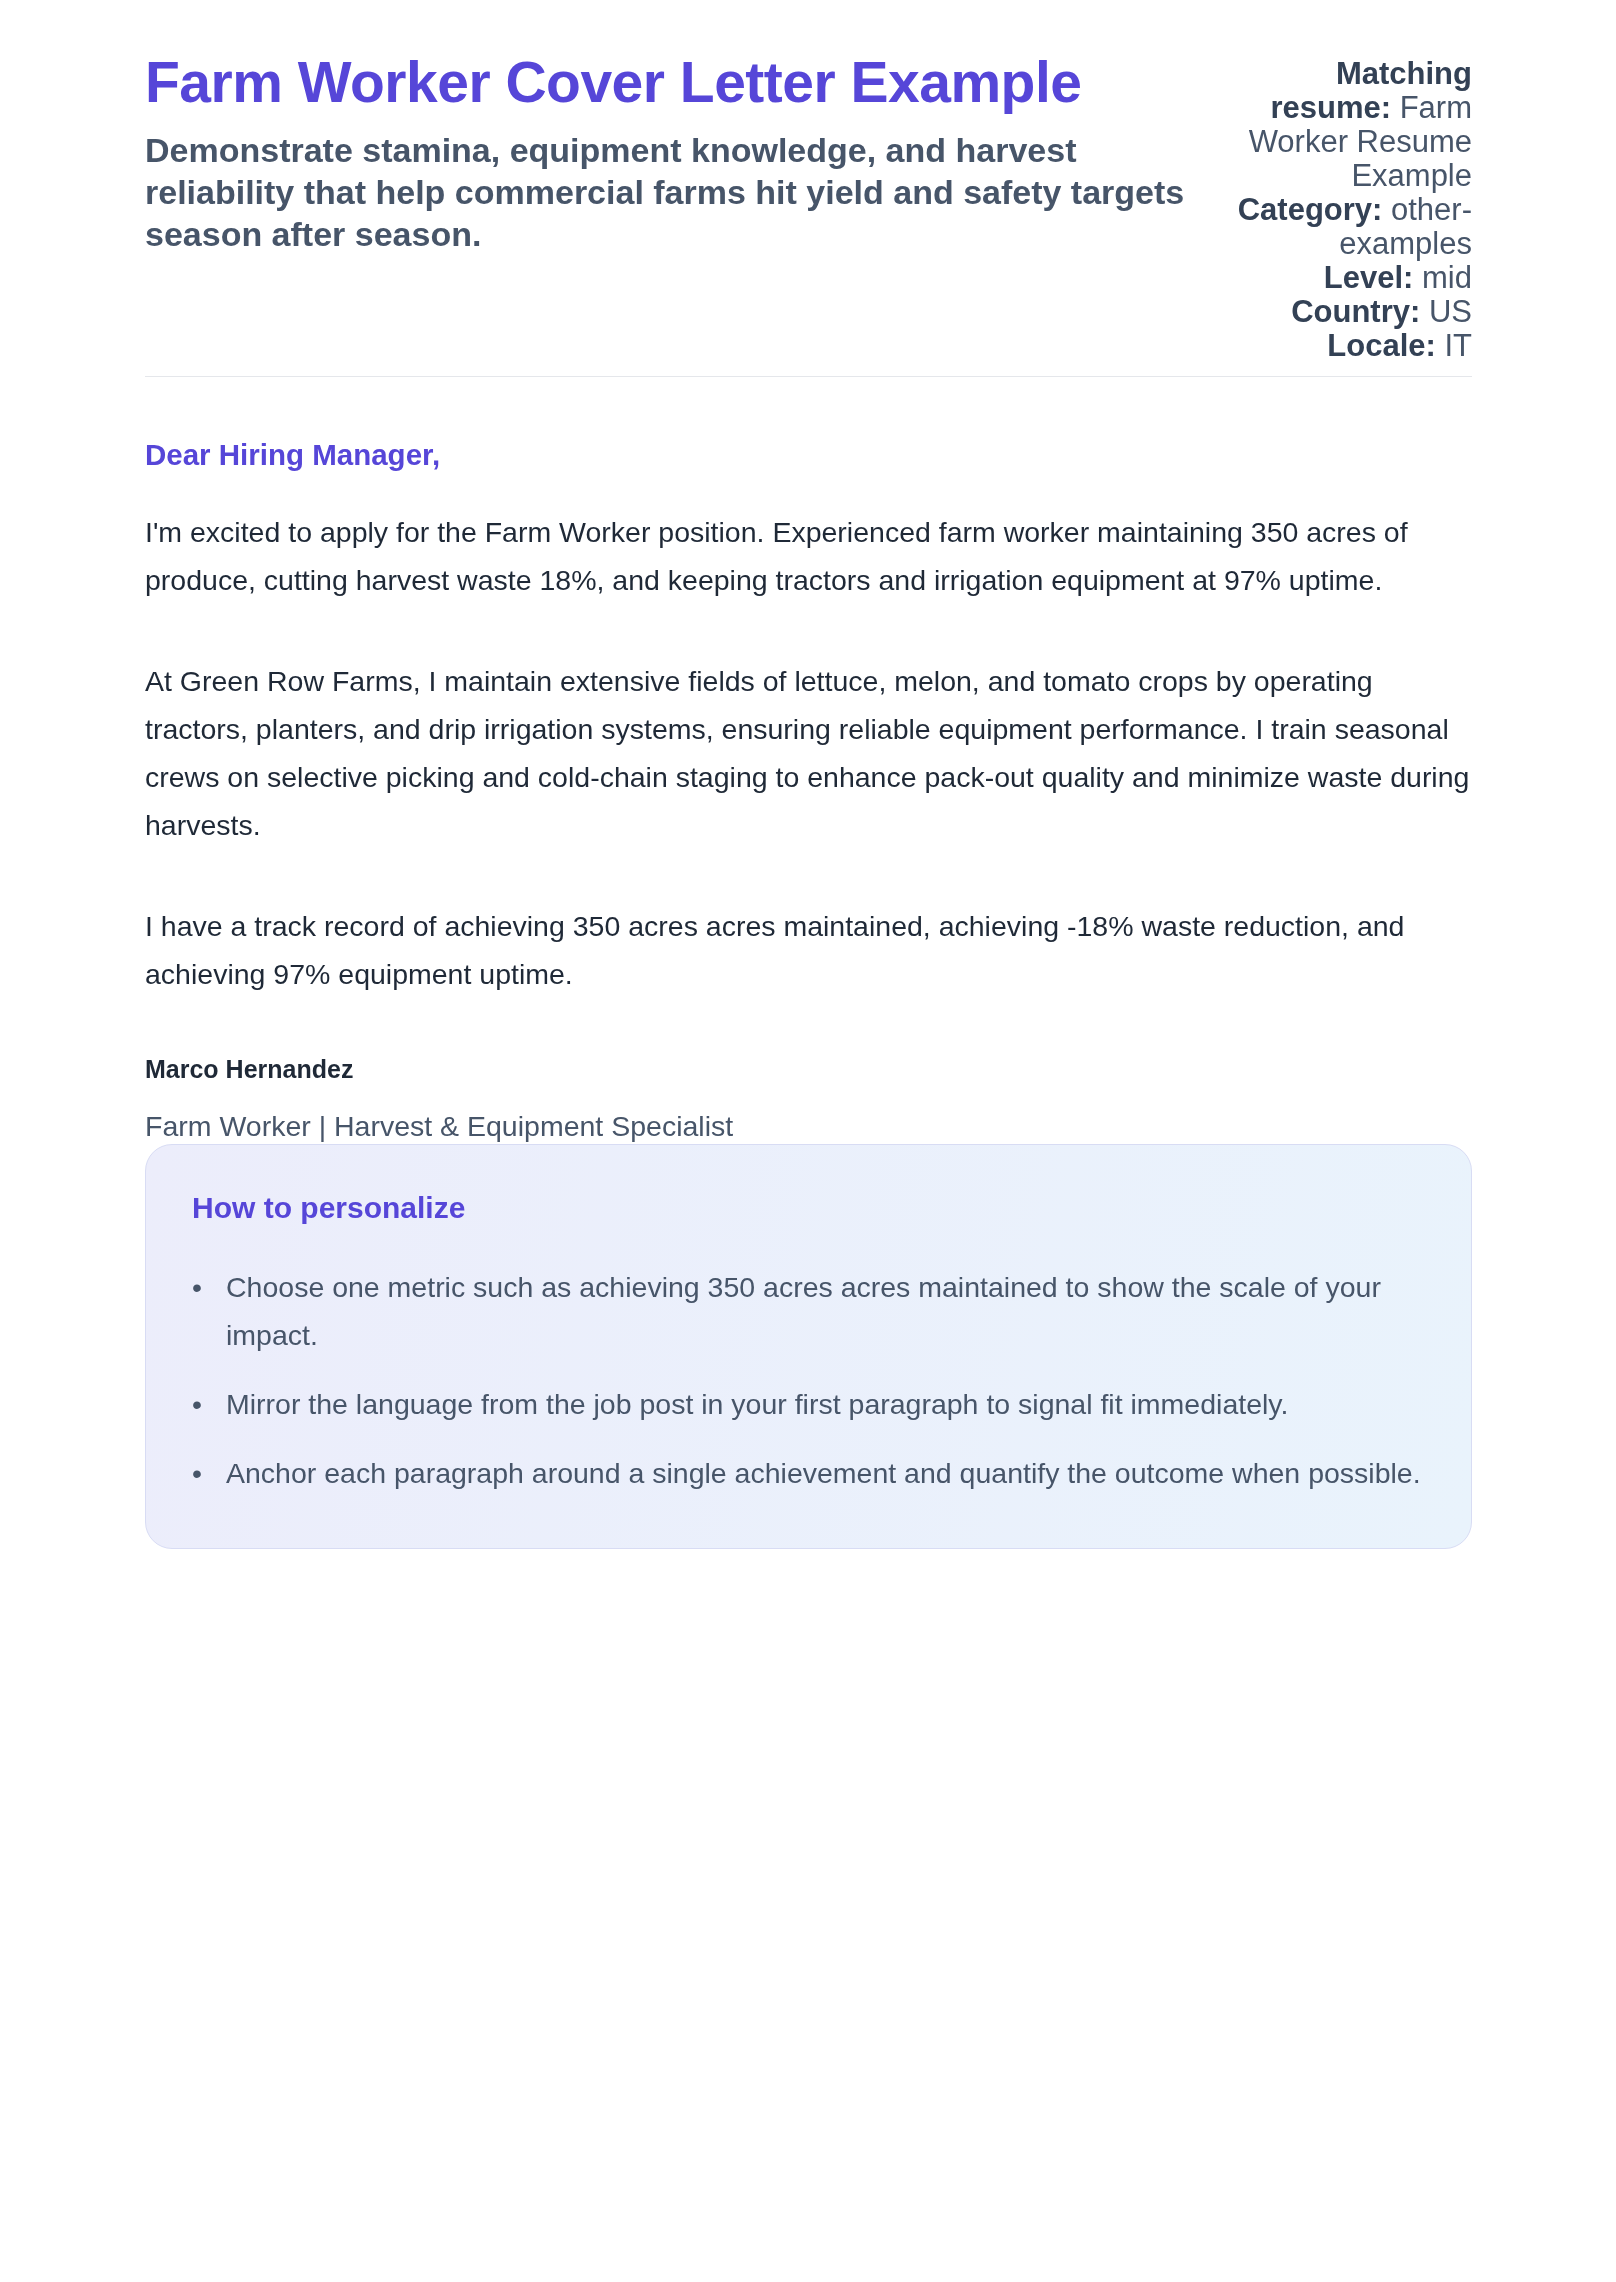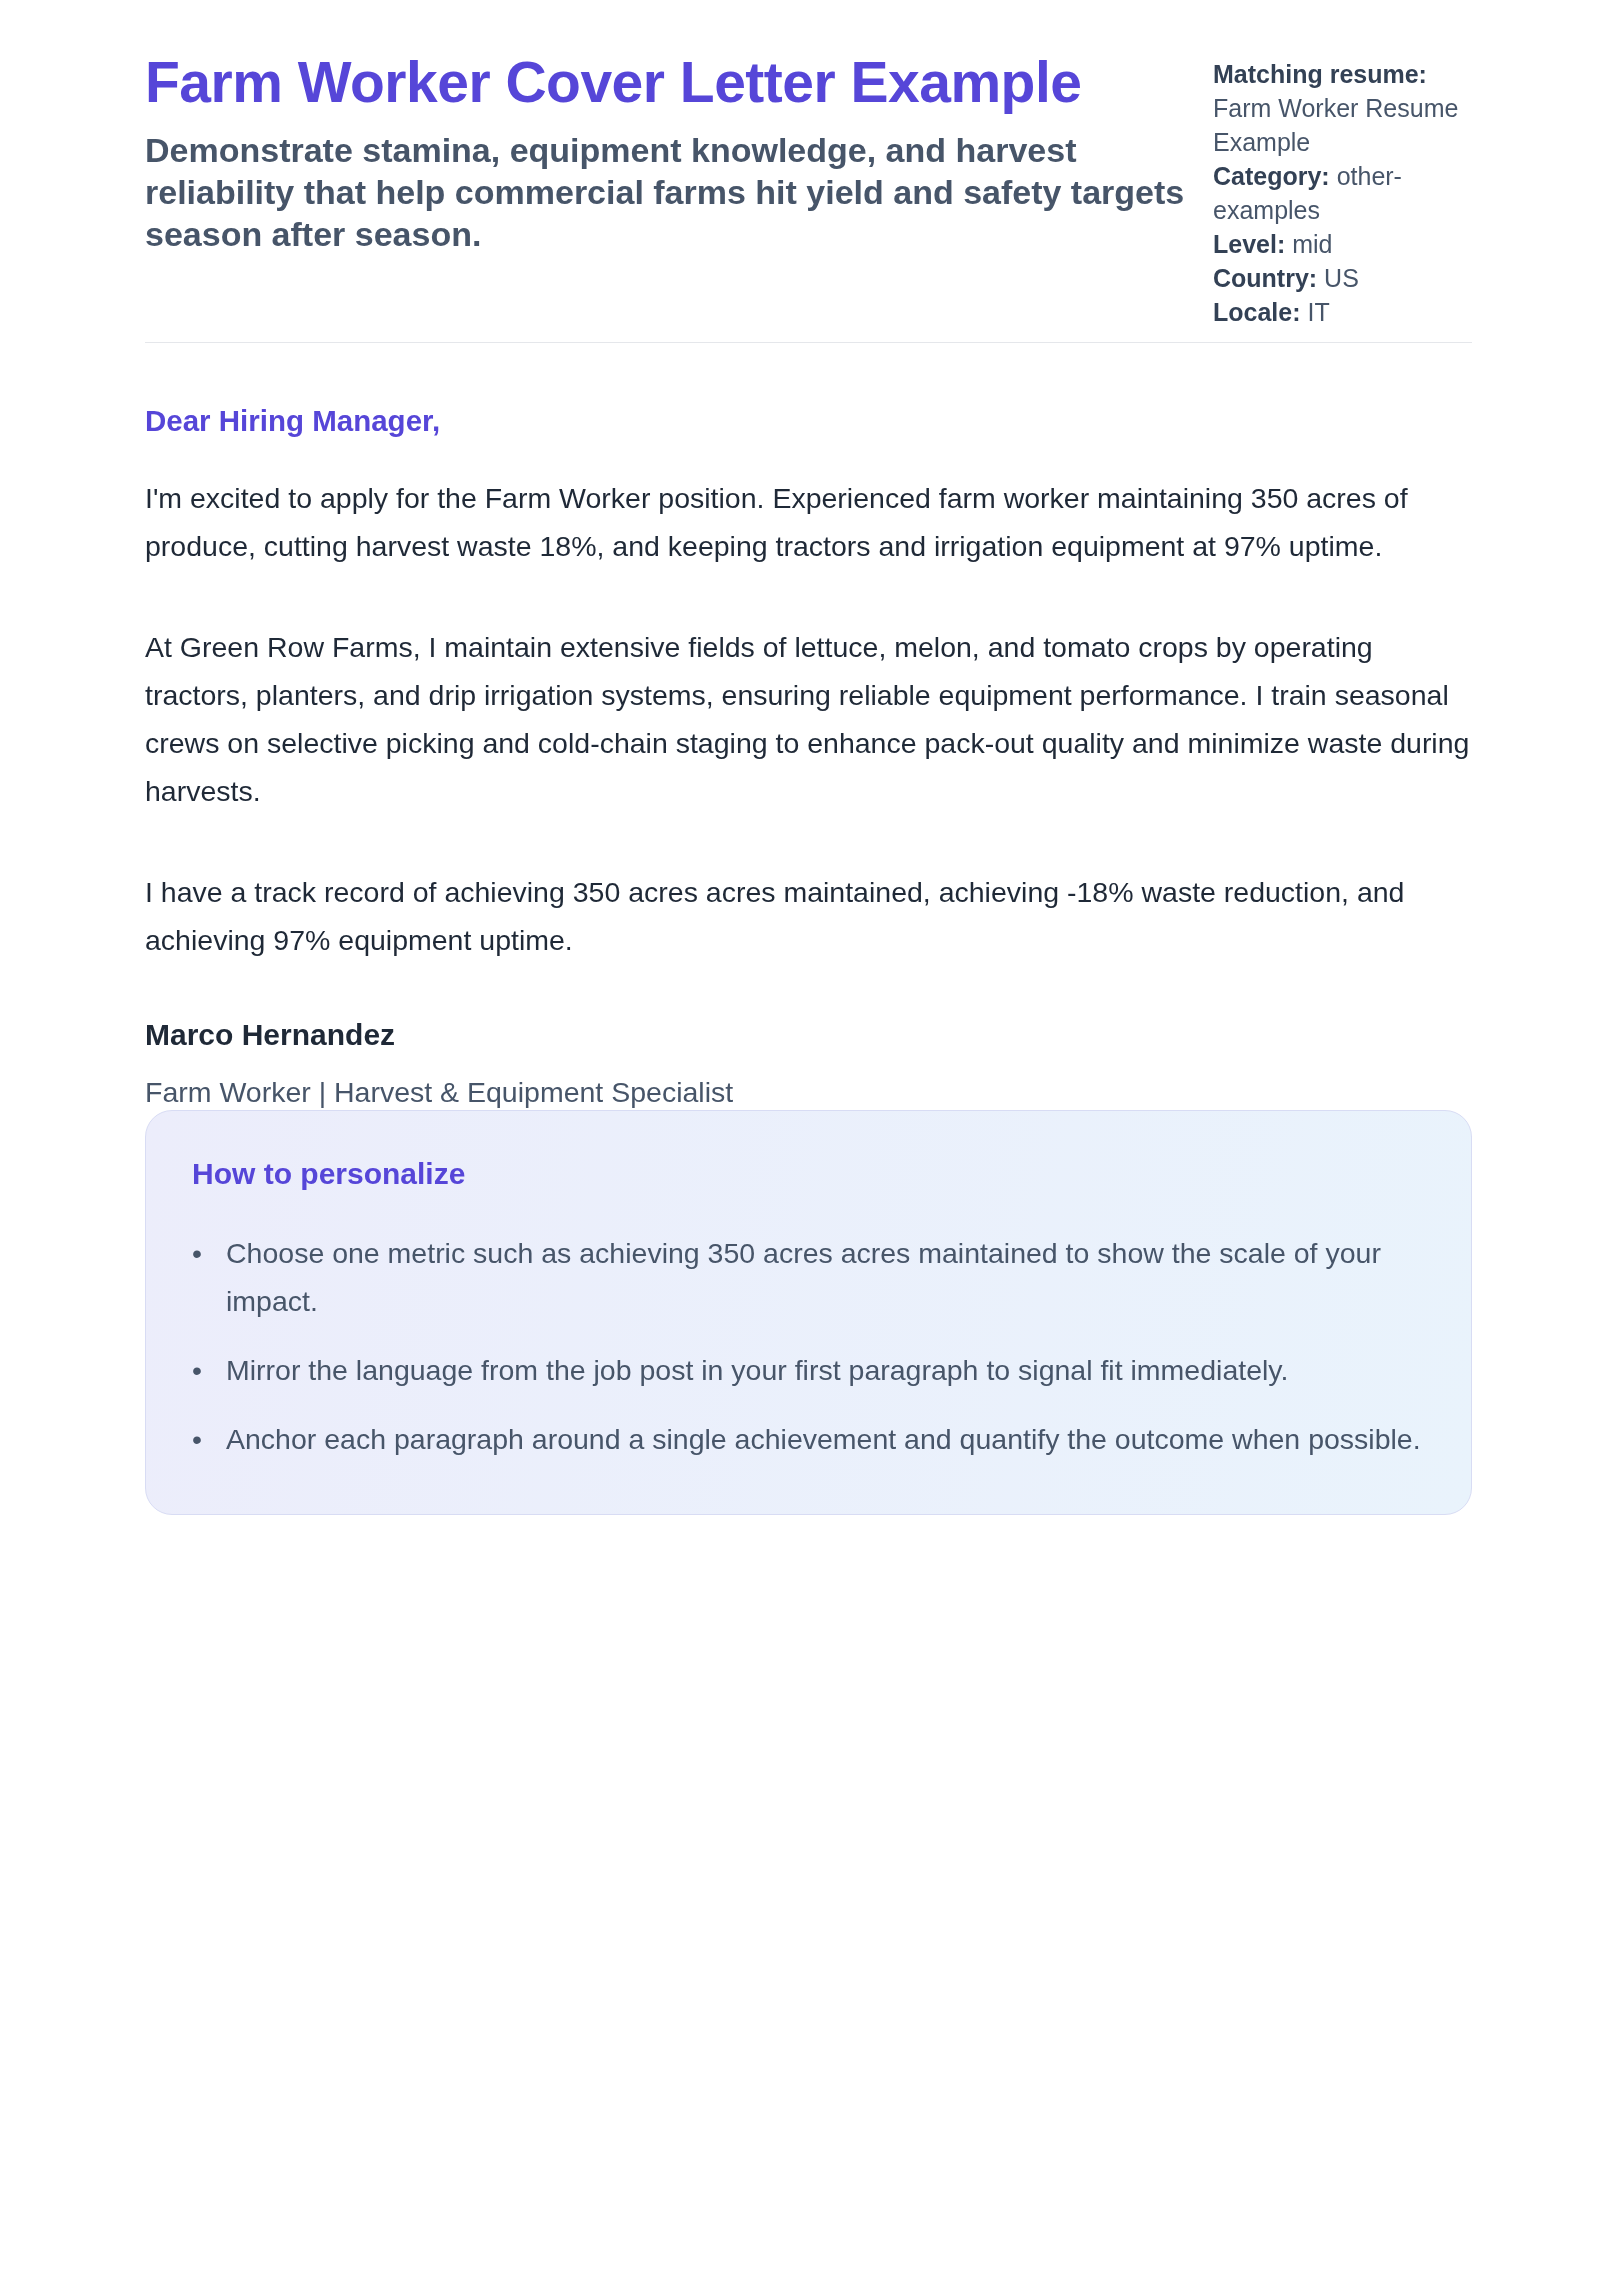--- a/index.html
+++ b/index.html
@@ -45,21 +45,22 @@
   .subtitle{
     margin:0;
     font-size:34px;
     line-height:42px;
     font-weight:700;
     color:var(--muted_text);
   }
   .meta{
     width:259px;
     flex:0 0 auto;
-    font-size:25px;
+    text-align:right;
+    font-size:31px;
     line-height:34px;
     color:var(--muted_text);
     padding-top:5.7px;
   }
   .meta-item{margin:0;}
   .meta-label{
     font-weight:700;
     color:var(--meta_label);
   }
   .divider{
@@ -79,21 +80,21 @@
     margin:0 0 53px 0;
     font-size:28.5px;
     line-height:48px;
     color:var(--body_text);
   }
   .signature{
     margin-top:38px;
   }
   .sig-name{
     margin:0;
-    font-size:30px;
+    font-size:25px;
     line-height:36px;
     font-weight:700;
     color:var(--body_text);
   }
   .sig-role{
     margin:21px 0 0 0;
     font-size:28.5px;
     line-height:36px;
     color:var(--muted_text);
   }

